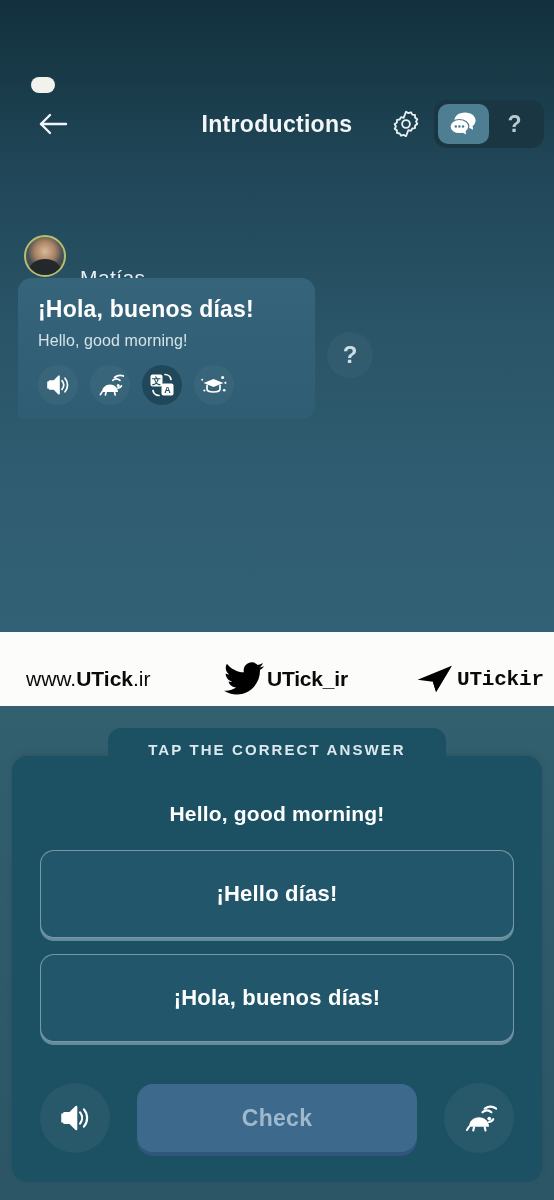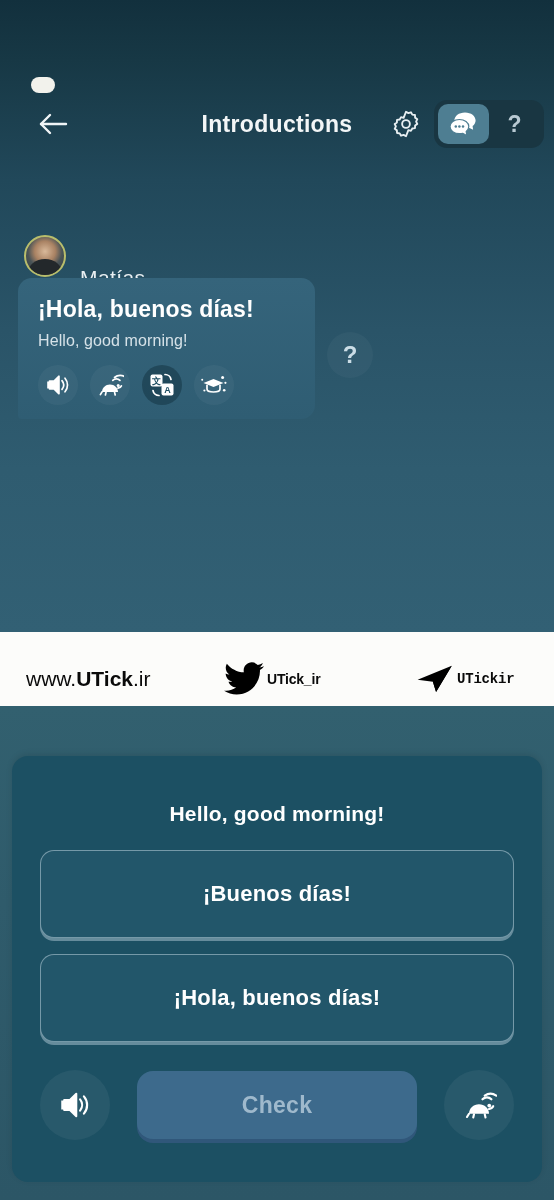--- a/index.html
+++ b/index.html
@@ -239,21 +239,21 @@
   }
   .wm-tg {
     position: absolute;
     left: 416px;
     display: flex;
     align-items: center;
     gap: 3px;
     font-family: Liberation Mono, monospace;
   }
   .wm-handle {
-    font-size: 14px;
+    font-size: 21px;
     font-weight: bold;
     letter-spacing: -0.2px;
   }
 
   
   .app-bottom {
     position: absolute;
     top: 706px;
     left: 0;
     width: 554px;
@@ -324,21 +324,21 @@
     justify-content: center;
     color: #FFFFFF;
     font-size: 22px;
     font-weight: bold;
     letter-spacing: 0.2px;
     margin-bottom: 16px;
   }
 
   .action-bar {
     position: absolute;
-    top: 311px;
+    top: 324px;
     left: 28px;
     width: 474px;
     height: 76px;
     display: flex;
     align-items: center;
     justify-content: space-between;
   }
   .circ-btn {
     width: 70px;
     height: 70px;
@@ -488,27 +488,30 @@
     <svg width="38" height="30" viewBox="0 0 24 20">
       <path d="M0.4 10.5 L23.2 1.1 L12.7 18.6 L10.6 11.9 Z" fill="#000000"></path>
       <path d="M10.6 11.9 L23.2 1.1 L12.7 18.6 Z" fill="#000000"></path>
     </svg>
     <span class="wm-handle">UTickir</span>
   </div>
 </div>
 
 <div class="app-bottom">
 
+  <div class="ex-notch">
+    <span class="ex-notch-label">TAP THE CORRECT ANSWER</span>
+  </div>
 
   <div class="ex-card">
 
     <div class="ex-prompt">Hello, good morning!</div>
 
     <div class="options">
-      <div class="option">¡Buenos días!</div>
+      <div class="option">¡Hello días!</div>
       <div class="option">¡Hola, buenos días!</div>
     </div>
 
     <div class="action-bar">
 
       <div class="circ-btn">
         <svg width="34" height="28" viewBox="0 0 26 22">
           <path d="M3 7.5 L3 14.5 M4.5 7 L9 7 L14 2.2 L14 19.8 L9 15 L4.5 15 Z" fill="#FFFFFF" stroke="#FFFFFF" stroke-width="1.6" stroke-linejoin="round"></path>
           <path d="M17 6.6 a7 7 0 0 1 0 8.8" fill="none" stroke="#FFFFFF" stroke-width="1.7" stroke-linecap="round"></path>
           <path d="M20 4.2 a10.5 10.5 0 0 1 0 13.6" fill="none" stroke="#FFFFFF" stroke-width="1.7" stroke-linecap="round"></path>

